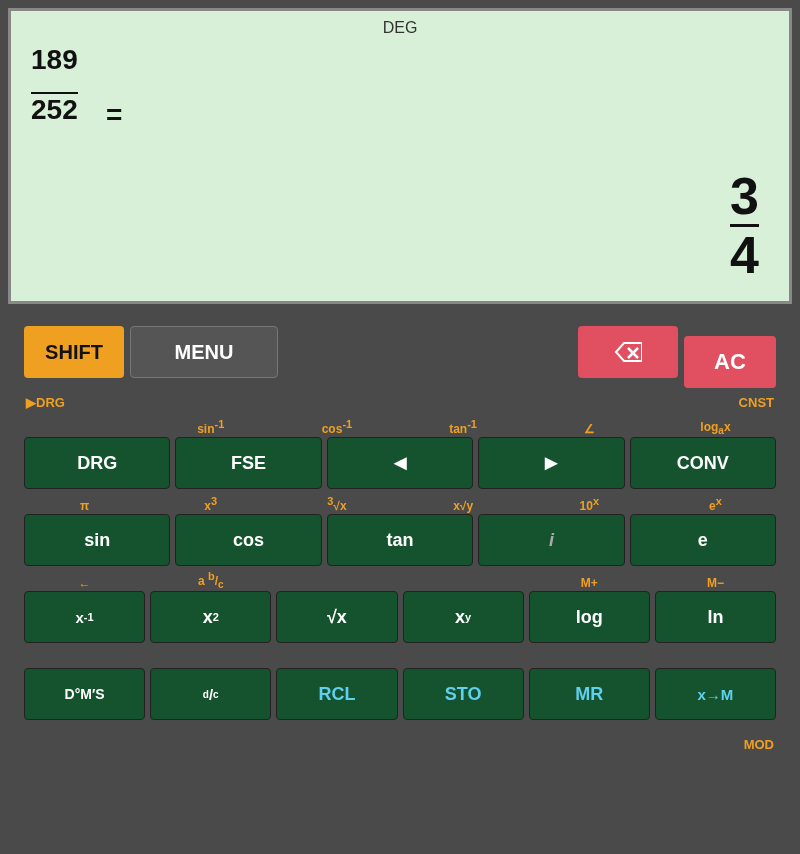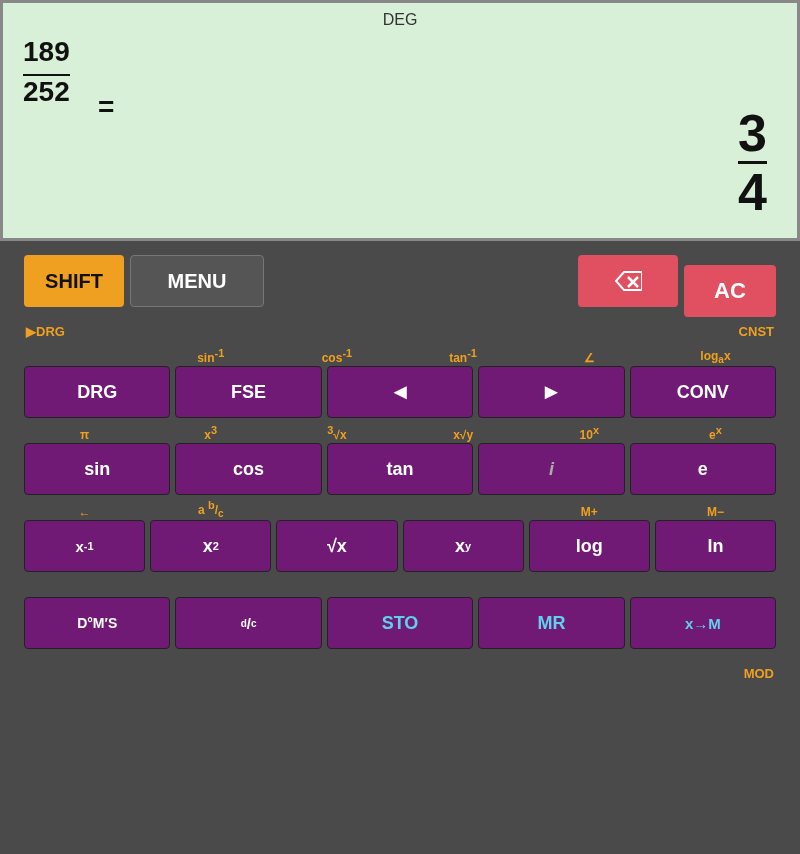--- a/index.html
+++ b/index.html
@@ -8,21 +8,22 @@
       height: 854px;
       background: #4a4a4a;
       font-family: 'Arial', sans-serif;
       overflow: hidden;
     }
 
     
     #display {
       background: #d8efd8;
       border: 3px solid #888;
-      height: 241px;
+      margin: 8px;
+      height: 296px;
       position: relative;
       padding: 8px 12px;
     }
     .deg-label {
       text-align: center;
       font-size: 16px;
       color: #333;
       font-weight: normal;
       margin-bottom: 4px;
     }
@@ -32,21 +33,21 @@
       left: 20px;
     }
     .fraction-input .numerator {
       font-size: 28px;
       font-weight: bold;
       color: #111;
       display: block;
       border-bottom: 2.5px solid #111;
       text-align: center;
       line-height: 1;
-      padding-bottom: 8px;
+      padding-bottom: 18px;
     }
     .fraction-input .denominator {
       font-size: 28px;
       font-weight: bold;
       color: #111;
       display: block;
       text-align: left;
       line-height: 1;
       padding-top: 2px;
     }
@@ -105,21 +106,21 @@
       height: 52px;
       cursor: pointer;
     }
     .btn-menu {
       background: #555;
       color: #fff;
       font-weight: bold;
       font-size: 20px;
       border: 1px solid #777;
       border-radius: 4px;
-      width: 134px;
+      width: 148px;
       height: 52px;
       cursor: pointer;
     }
     .spacer { flex: 1; }
     .btn-backspace {
       background: #e05060;
       color: #fff;
       font-size: 20px;
       border: none;
       border-radius: 4px;
@@ -163,21 +164,21 @@
     
     .btn-row {
       display: flex;
       gap: 5px;
       margin-bottom: 2px;
     }
 
     .calc-btn {
       flex: 1;
       height: 52px;
-      background: #701a75;
+      background: #14532d;
       color: #fff;
       font-size: 18px;
       font-weight: bold;
       border: 1px solid #222;
       border-radius: 4px;
       cursor: pointer;
       display: flex;
       align-items: center;
       justify-content: center;
       position: relative;
@@ -301,20 +302,21 @@
     <span class="above-lbl empty"> </span>
     <span class="above-lbl empty"> </span>
     <span class="above-lbl empty"> </span>
     <span class="above-lbl empty"> </span>
     <span class="above-lbl empty"> </span>
     <span class="above-lbl empty"> </span>
   </div>
   <div class="btn-row">
     <button class="calc-btn" style="font-size:14px;">D°M′S</button>
     <button class="calc-btn" style="font-size:15px;"><sup style="font-size:10px">d</sup>/<sub style="font-size:10px">c</sub></button>
+    <button class="calc-btn blue-text">RCL</button>
     <button class="calc-btn blue-text">STO</button>
     <button class="calc-btn blue-text">MR</button>
     <button class="calc-btn blue-text" style="font-size:15px;">x→M</button>
   </div>
 
   <div class="label-row" style="justify-content: flex-end; margin-top: 12px;">
     <span class="lbl" style="color:#f0a020;">MOD</span>
   </div>
 
 </div>

